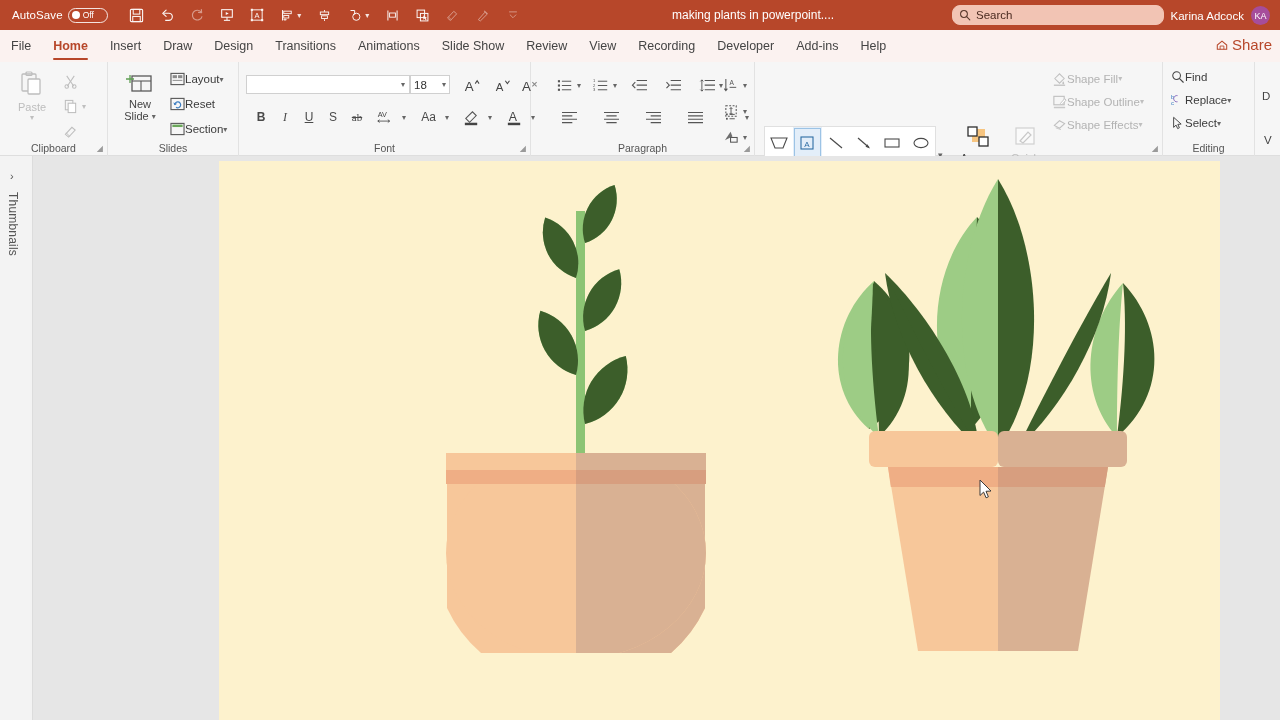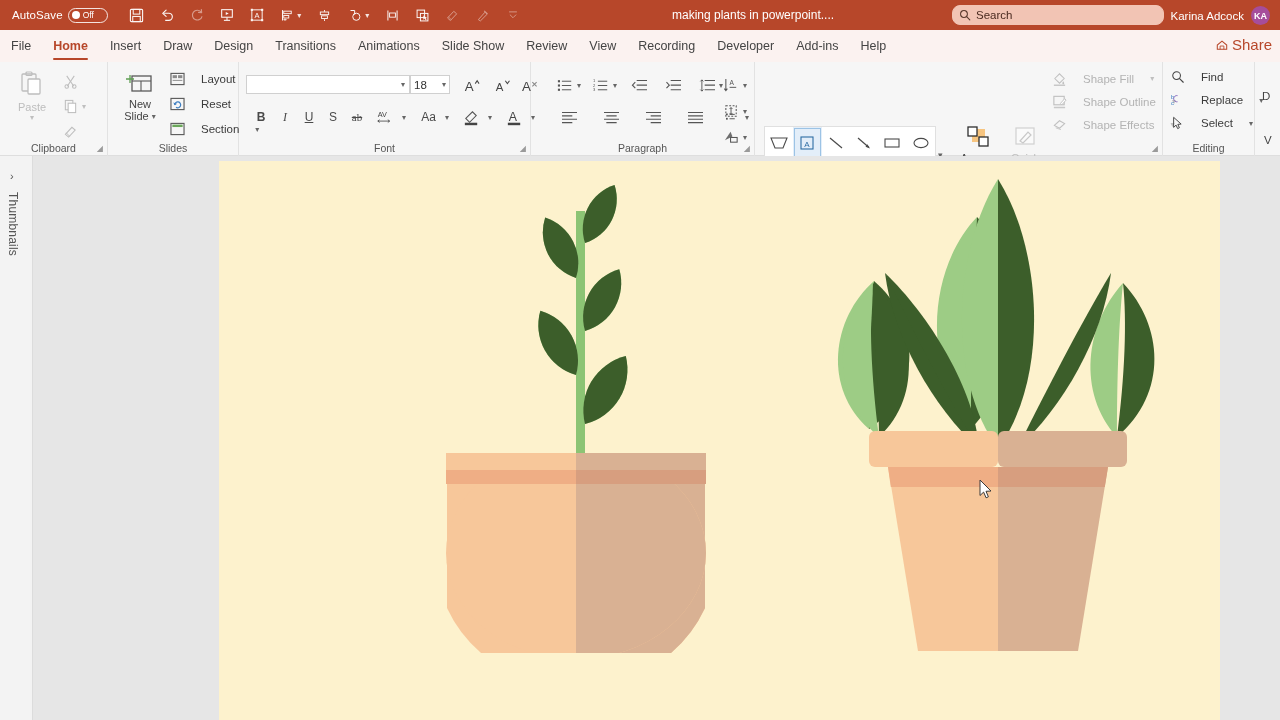--- a/index.html
+++ b/index.html
@@ -53,21 +53,21 @@
     font-size: 11.5px; color: #4a2a20;
   }
   .user {
     position: absolute; right: 10px; top: 6px;
     display: flex; align-items: center; gap: 7px;
     font-size: 11.5px; color: #fff;
   }
   .avatar {
     width: 19px; height: 19px; border-radius: 50%;
     background: #A64D9B; color: #fff;
-    font-size: 9px; display: flex; align-items: center; justify-content: center; font-weight: bold;
+    font-size: 9px; display: flex; align-items: center; justify-content: center;
   }
 
   
   .tabbar {
     position: absolute; top: 30px; left: 0; width: 1280px; height: 32px;
     background: #FBF2F0;
     display: flex; align-items: center;
   }
   .tab {
     height: 32px; padding: 0 11px;
@@ -103,21 +103,21 @@
   .dlg {
     position: absolute; bottom: 3px; right: 4px;
     font-size: 8px; color: #9a9a9a;
   }
   .icon { display: inline-flex; align-items: center; justify-content: center; }
   .btn {
     display: flex; flex-direction: column; align-items: center; justify-content: center;
     font-size: 11px; color: #444; cursor: default;
   }
   .smbtn {
-    display: flex; align-items: center; gap: 16px;
+    display: flex; align-items: center; gap: 0;
     font-size: 11.5px; color: #3b3b3b;
   }
   .smbtn.disabled { color: #B3B3B3; }
   .chev { font-size: 8px; color: #666; }
   .chev.disabled { color: #BFBFBF; }
 
   .tool {
     width: 24px; height: 22px;
     display: flex; align-items: center; justify-content: center;
     color: #4a4a4a; font-size: 12px;

